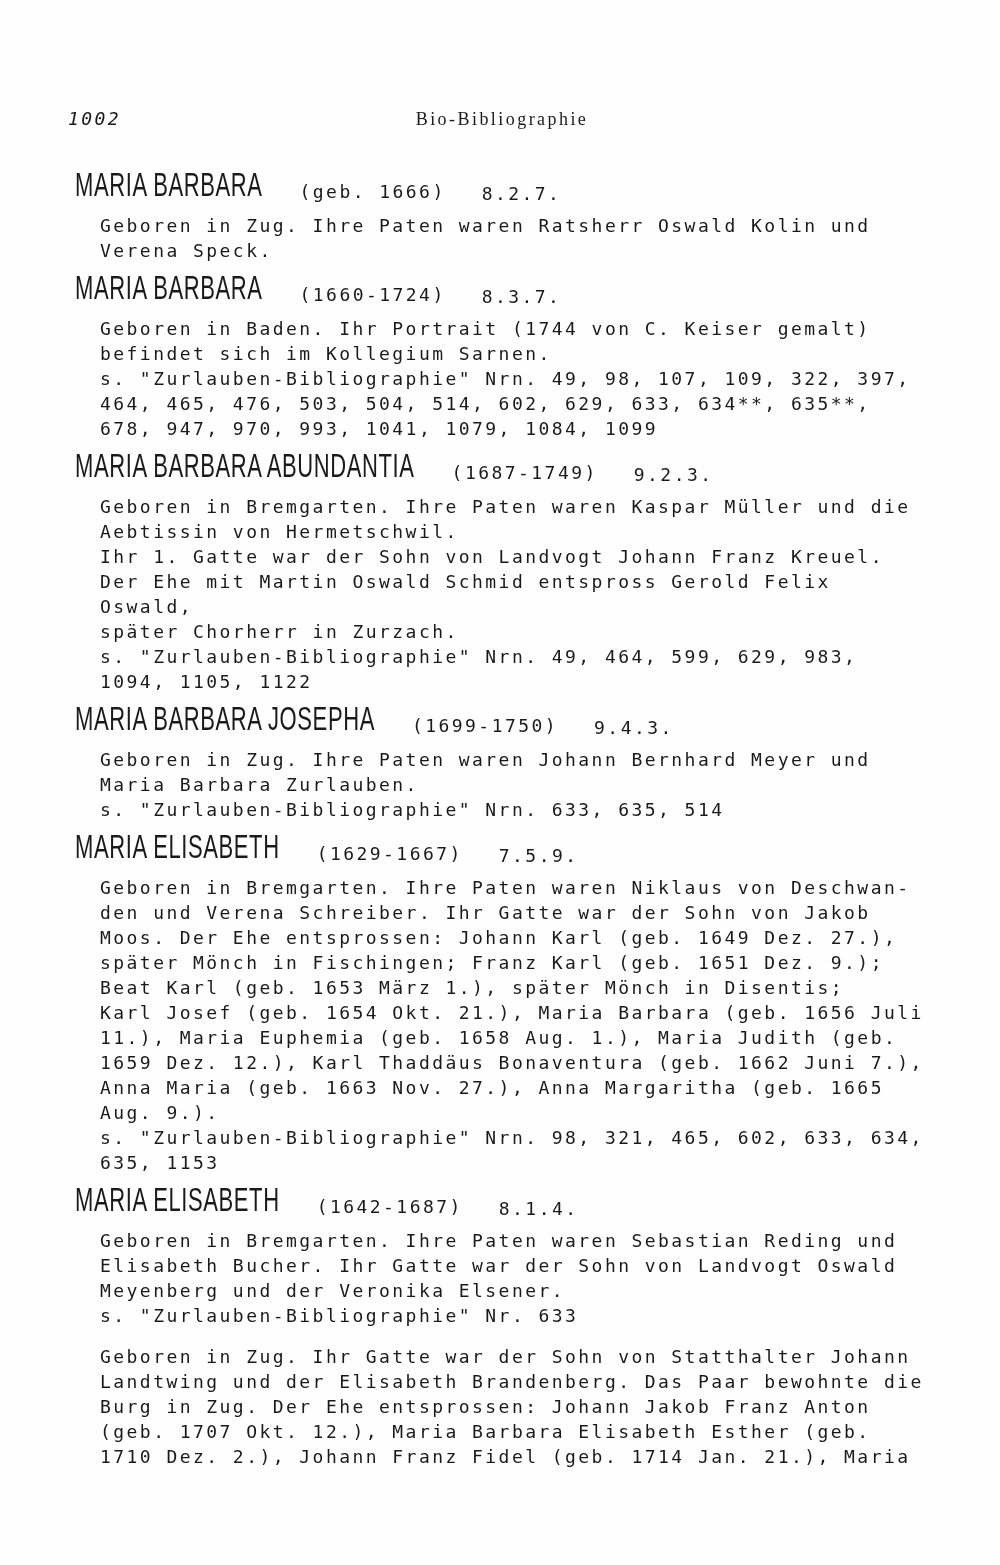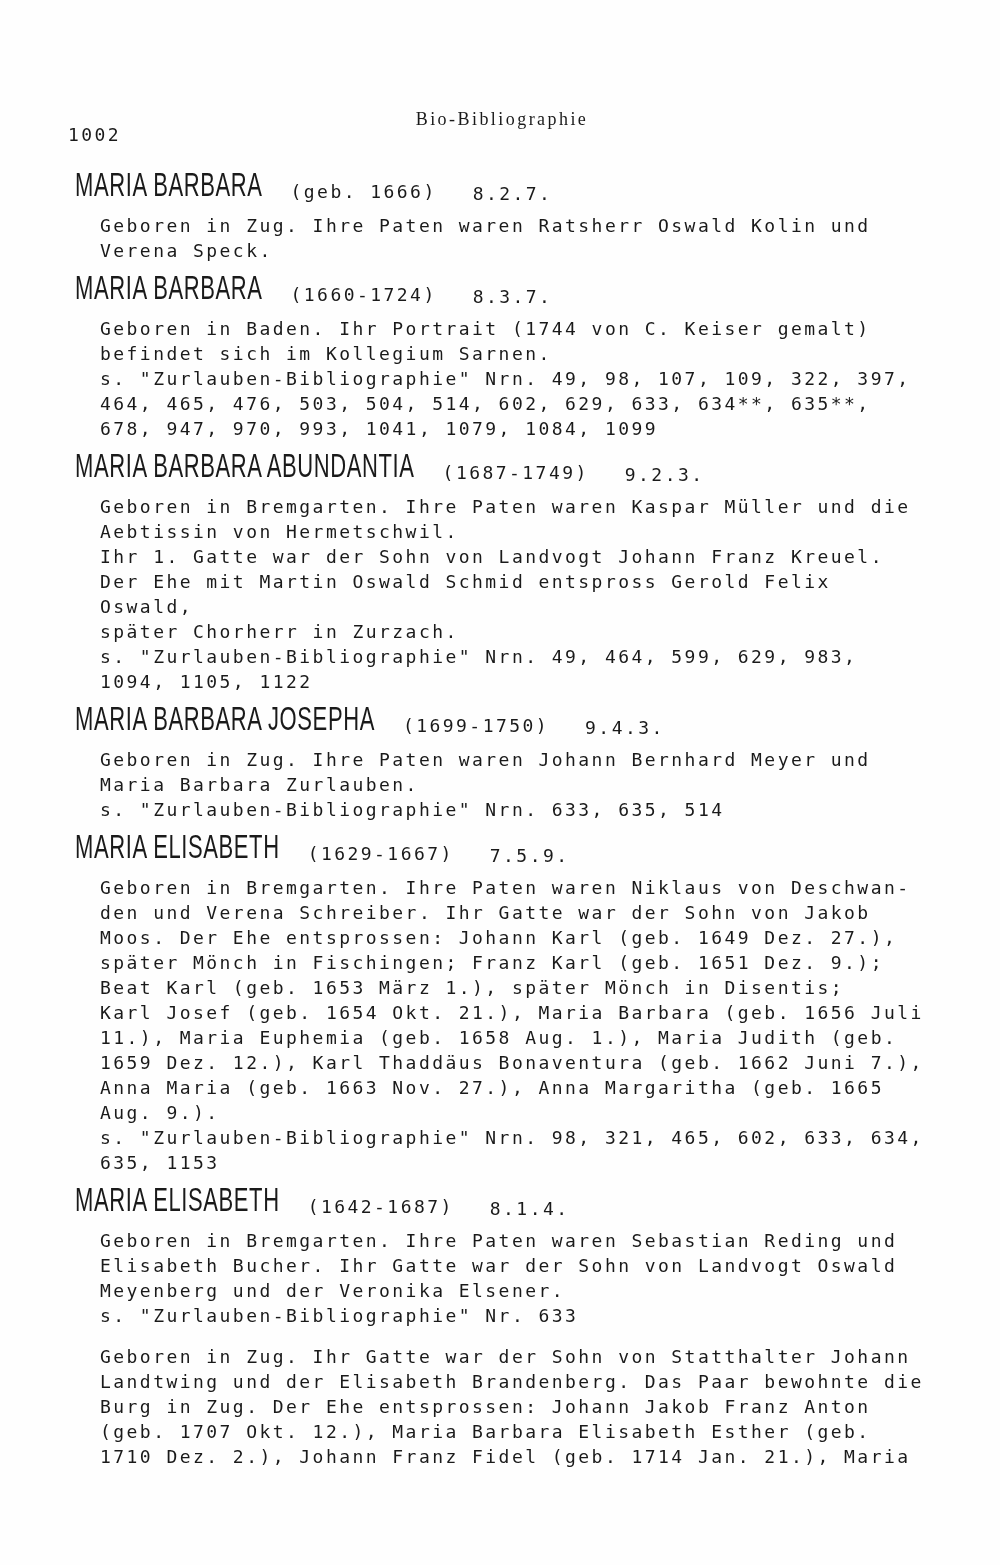--- a/index.html
+++ b/index.html
@@ -28,21 +28,22 @@
   }
 
   .page-header {
     position: relative;
     height: 26px;
     line-height: 26px;
   }
   .page-number {
     position: absolute;
     left: 0;
-    top: 16px;
+    top: 0;
+    font-style: italic;
   }
   .page-title {
     text-align: center;
     font-family: Liberation Serif, serif;
   }
 
   .entries { margin-top: 0; }
 
   .entry { margin-top: 16px; }
   .entry.first { margin-top: 44px; }
@@ -61,21 +62,21 @@
     display: inline-block;
     font-family: "Liberation Sans", sans-serif;
     font-size: 22px;
     letter-spacing: 0.6px;
     transform: scaleY(1.55);
     transform-origin: left 84%;
     white-space: nowrap;
   }
 
   .entry-dates {
-    margin-left: 28px;
+    margin-left: 37px;
     white-space: nowrap;
   }
 
   .entry-code {
     margin-left: 36px;
     position: relative;
     top: 2px;
     white-space: nowrap;
   }
 

